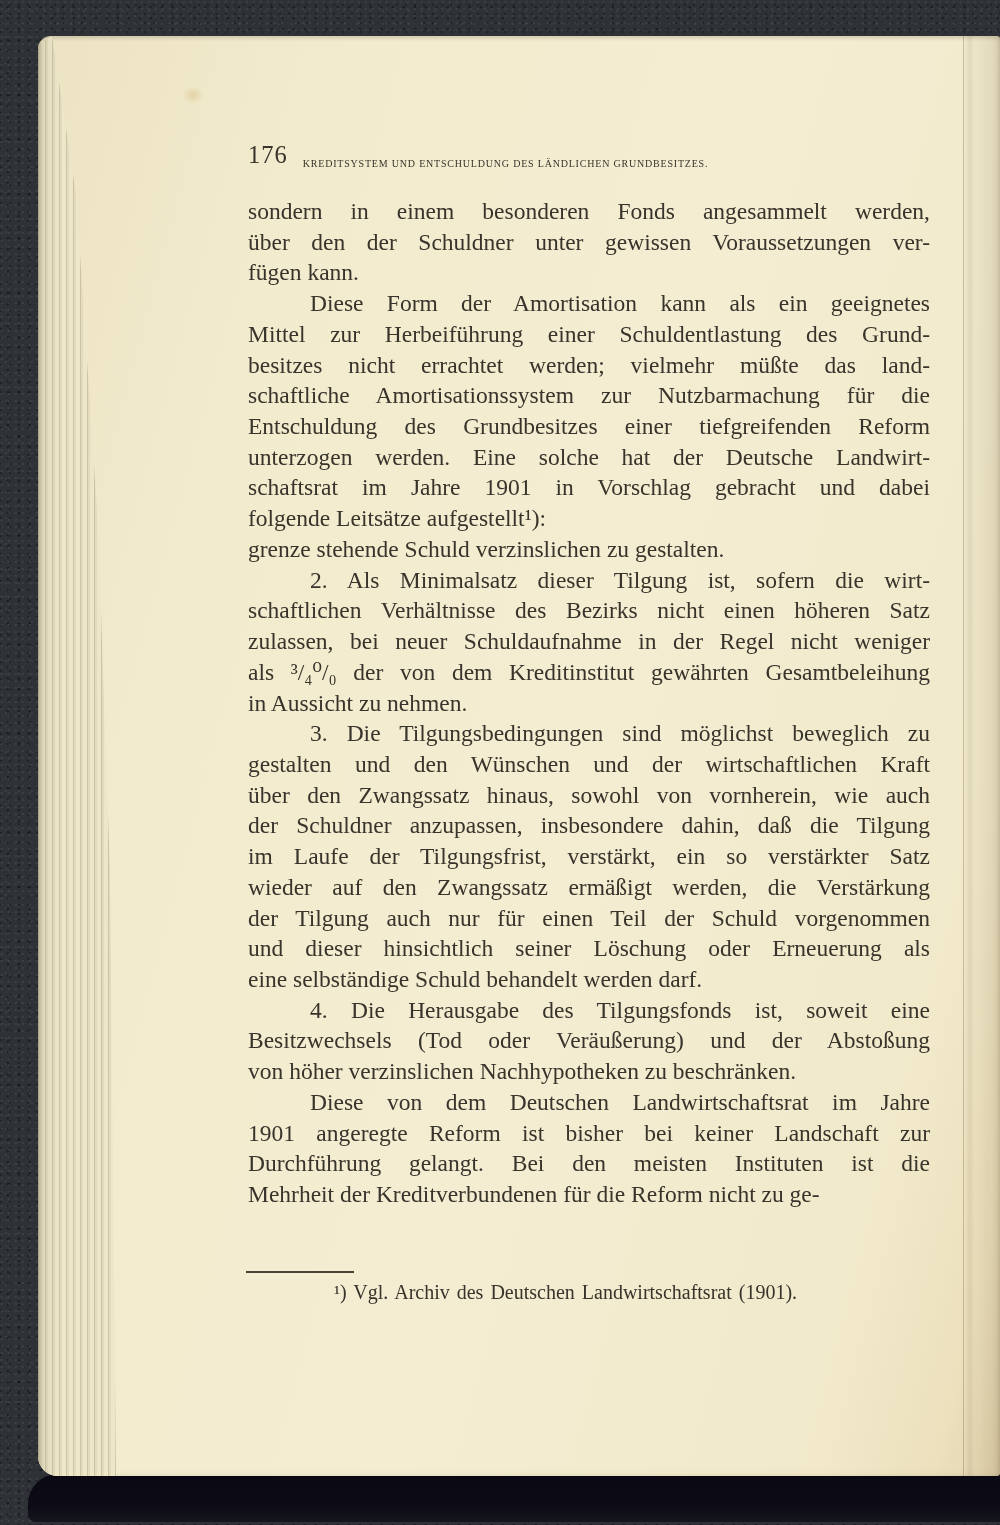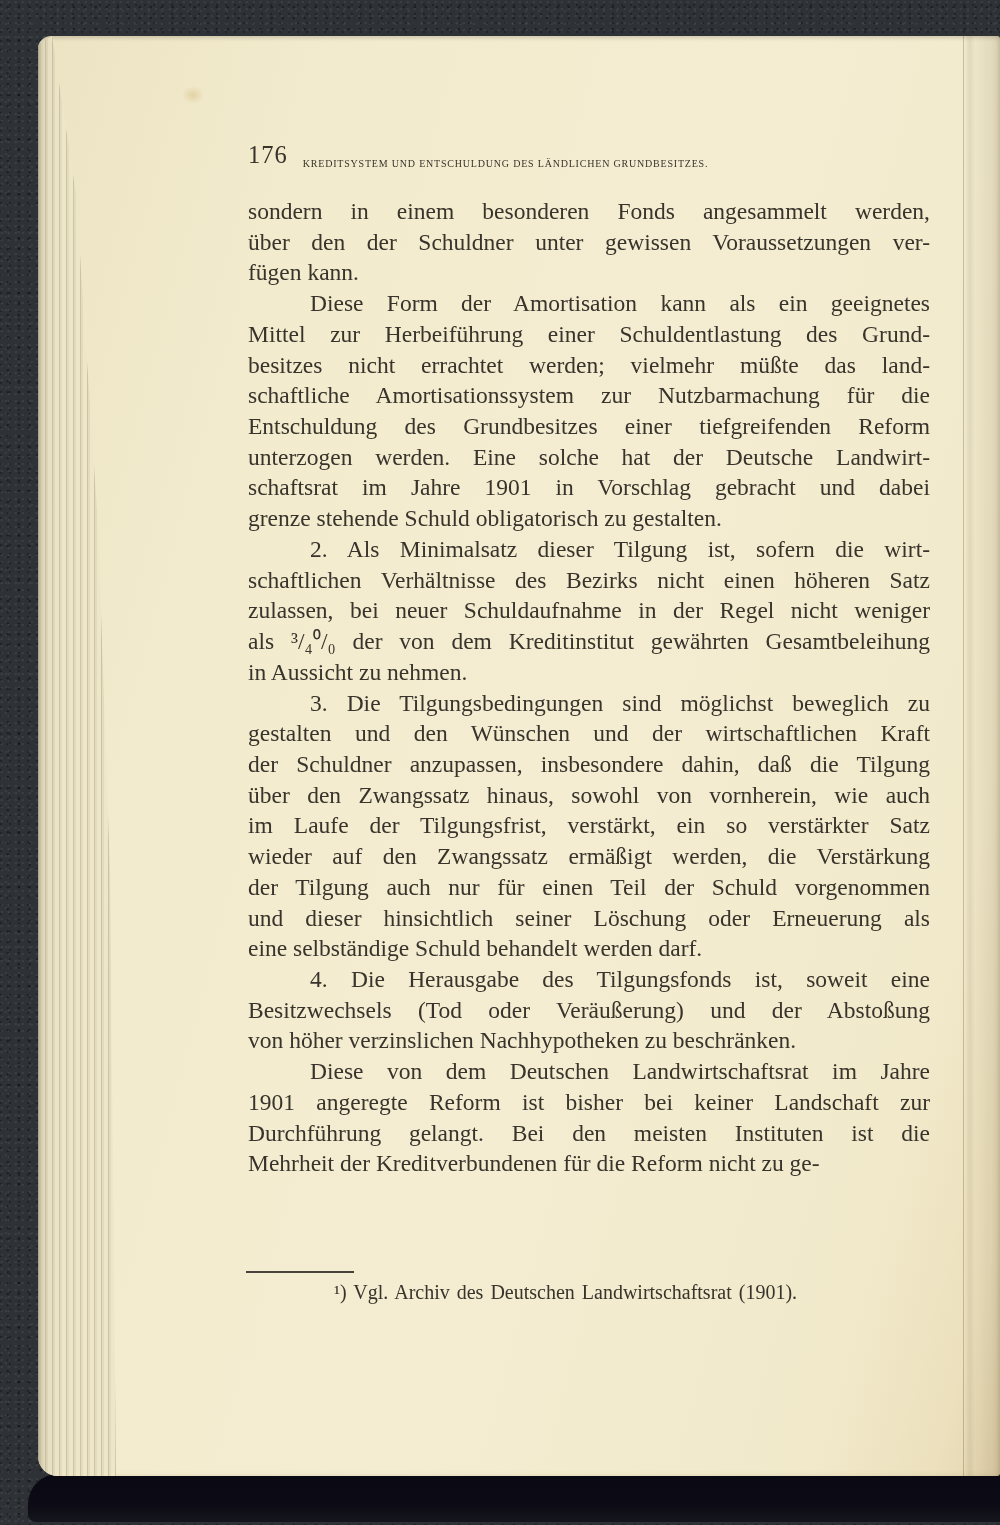--- a/index.html
+++ b/index.html
@@ -48,21 +48,20 @@
     position:absolute;left:248px;top:141px;width:690px;
     display:flex;align-items:flex-end;
     color:var(--ink,#38332b);
   }
   .page-number{font-size:24.5px;letter-spacing:1px;}
   .running-title{font-size:10px;letter-spacing:0.8px;margin-left:15px;text-transform:uppercase;white-space:nowrap;}
   .body-text{
     position:absolute;left:248px;top:196px;width:682px;
     font-size:23.5px;line-height:30.72px;
     color:var(--ink,#38332b);
-    font-family:Liberation Serif, serif;
   }
   .tline{text-align:justify;text-align-last:justify;}
   .tline.last{text-align-last:left;}
   .tline.indent{text-indent:62px;}
   .footnote-rule{
     position:absolute;left:246px;top:1271px;width:108px;height:2px;
     background:#47423a;
   }
   .footnote{
     position:absolute;left:310px;top:1281px;width:620px;
@@ -92,30 +91,31 @@
       <div class="tline">sondern in einem besonderen Fonds angesammelt werden,</div>
       <div class="tline">über den der Schuldner unter gewissen Voraussetzungen ver-</div>
       <div class="tline last">fügen kann.</div>
       <div class="tline indent">Diese Form der Amortisation kann als ein geeignetes</div>
       <div class="tline">Mittel zur Herbeiführung einer Schuldentlastung des Grund-</div>
       <div class="tline">besitzes nicht errachtet werden; vielmehr müßte das land-</div>
       <div class="tline">schaftliche Amortisationssystem zur Nutzbarmachung für die</div>
       <div class="tline">Entschuldung des Grundbesitzes einer tiefgreifenden Reform</div>
       <div class="tline">unterzogen werden. Eine solche hat der Deutsche Landwirt-</div>
       <div class="tline">schaftsrat im Jahre 1901 in Vorschlag gebracht und dabei</div>
-      <div class="tline last">grenze stehende Schuld obligatorisch zu gestalten.</div>
+      <div class="tline last">folgende Leitsätze aufgestellt¹):</div>
+      <div class="tline last">grenze stehende Schuld verzinslichen zu gestalten.</div>
       <div class="tline indent">2. Als Minimalsatz dieser Tilgung ist, sofern die wirt-</div>
       <div class="tline">schaftlichen Verhältnisse des Bezirks nicht einen höheren Satz</div>
       <div class="tline">zulassen, bei neuer Schuldaufnahme in der Regel nicht weniger</div>
       <div class="tline">als ³/₄⁰/₀ der von dem Kreditinstitut gewährten Gesamtbeleihung</div>
       <div class="tline last">in Aussicht zu nehmen.</div>
       <div class="tline indent">3. Die Tilgungsbedingungen sind möglichst beweglich zu</div>
       <div class="tline">gestalten und den Wünschen und der wirtschaftlichen Kraft</div>
+      <div class="tline">über den Zwangssatz hinaus, sowohl von vornherein, wie auch</div>
       <div class="tline">der Schuldner anzupassen, insbesondere dahin, daß die Tilgung</div>
-      <div class="tline">über den Zwangssatz hinaus, sowohl von vornherein, wie auch</div>
       <div class="tline">im Laufe der Tilgungsfrist, verstärkt, ein so verstärkter Satz</div>
       <div class="tline">wieder auf den Zwangssatz ermäßigt werden, die Verstärkung</div>
       <div class="tline">der Tilgung auch nur für einen Teil der Schuld vorgenommen</div>
       <div class="tline">und dieser hinsichtlich seiner Löschung oder Erneuerung als</div>
       <div class="tline last">eine selbständige Schuld behandelt werden darf.</div>
       <div class="tline indent">4. Die Herausgabe des Tilgungsfonds ist, soweit eine</div>
       <div class="tline">Besitzwechsels (Tod oder Veräußerung) und der Abstoßung</div>
       <div class="tline last">von höher verzinslichen Nachhypotheken zu beschränken.</div>
       <div class="tline indent">Diese von dem Deutschen Landwirtschaftsrat im Jahre</div>
       <div class="tline">1901 angeregte Reform ist bisher bei keiner Landschaft zur</div>

